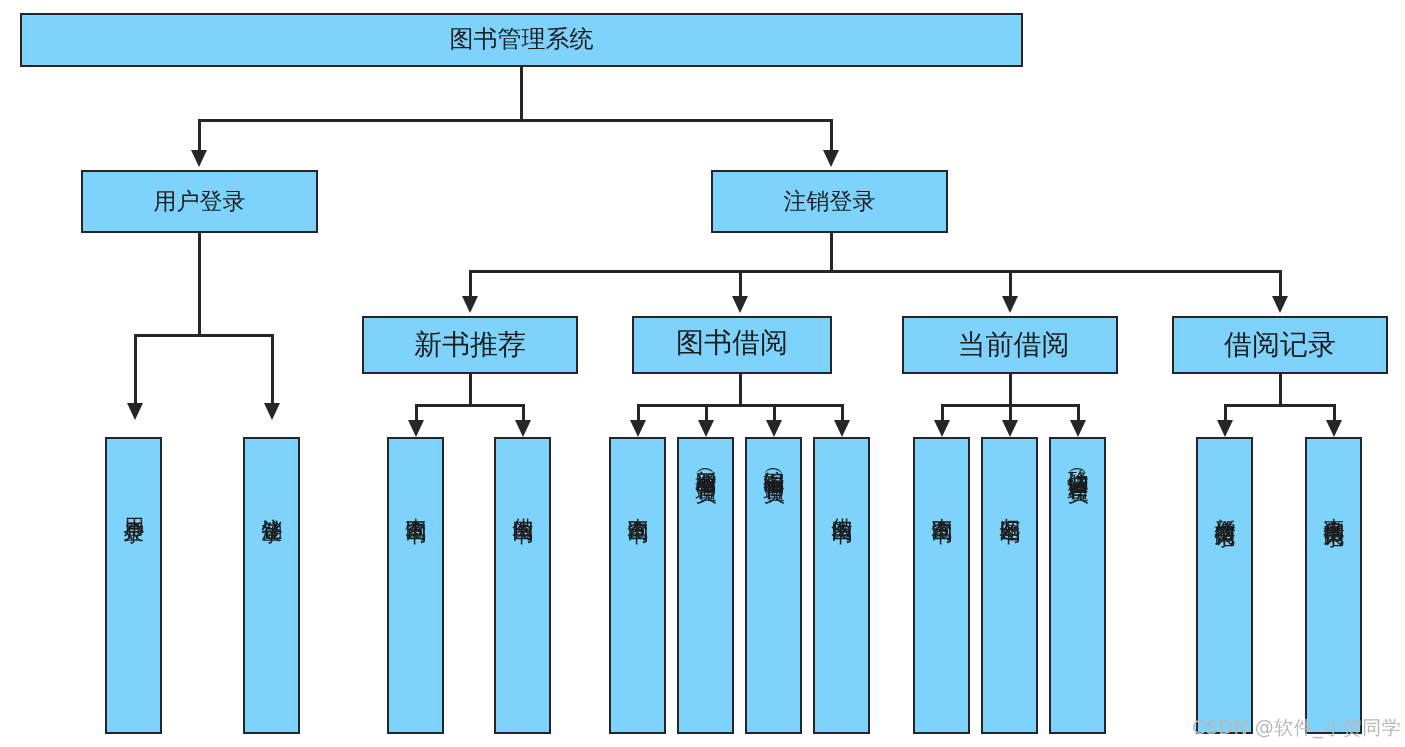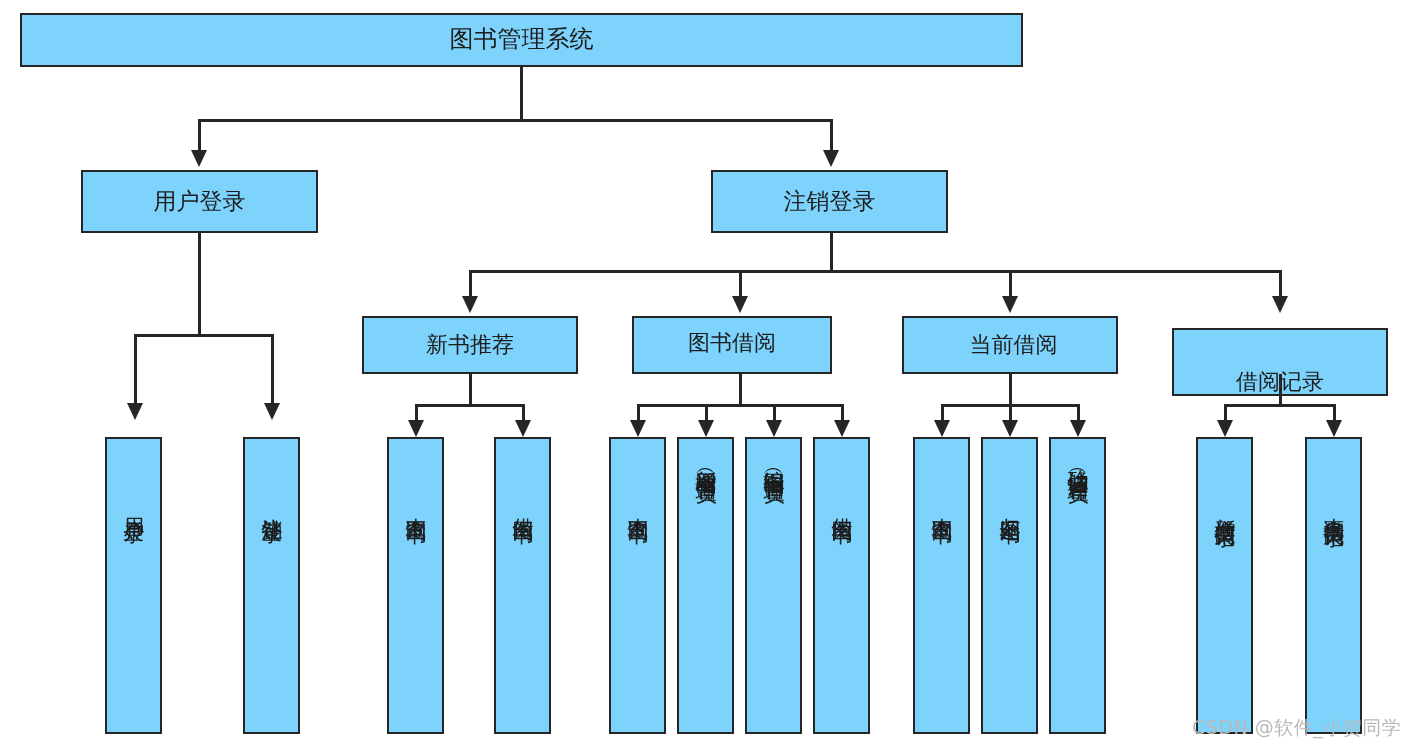--- a/index.html
+++ b/index.html
@@ -23,21 +23,21 @@
     background:#7dd3fc;
     border:2.5px solid #262626;
     display:flex;
     align-items:center;
     justify-content:center;
     text-align:center;
     line-height:1.15;
   }
   .node.root{ font-size:24px; }
   .node.tier1{ font-size:23px; }
-  .node.tier2{ font-size:22px; }
+  .node.tier2{ font-size:28px; }
   .node.leaf{
     font-size:21px;
     padding:6px 0 6px 0;
     align-items:flex-start;
     justify-content:center;
   }
   .node.leaf .vtext{
     writing-mode:vertical-rl;
     text-orientation:upright;
     letter-spacing:2px;
@@ -123,21 +123,21 @@
 
   <div class="node tier2" style="left:362px;top:316px;width:216px;height:58px;">
     <span>新书推荐</span>
   </div>
   <div class="node tier2" style="left:632px;top:316px;width:200px;height:58px;font-family:Liberation Mono, monospace;">
     <span>图书借阅</span>
   </div>
   <div class="node tier2" style="left:902px;top:316px;width:216px;height:58px;padding-left:7px;">
     <span>当前借阅</span>
   </div>
-  <div class="node tier2" style="left:1172px;top:328px;width:216px;height:68px;align-items:flex-end;">
+  <div class="node tier2" style="left:1172px;top:316px;width:216px;height:58px;">
     <span>借阅记录</span>
   </div>
 
   <div class="vline" style="left:469px;top:374px;height:32px;"></div>
   <div class="hline" style="left:415px;top:404px;width:108px;"></div>
   <div class="vline" style="left:415px;top:404px;height:18px;"></div>
   <div class="arrow" style="left:408px;top:420px;"></div>
   <div class="vline" style="left:522px;top:404px;height:18px;"></div>
   <div class="arrow" style="left:515px;top:420px;"></div>
 

